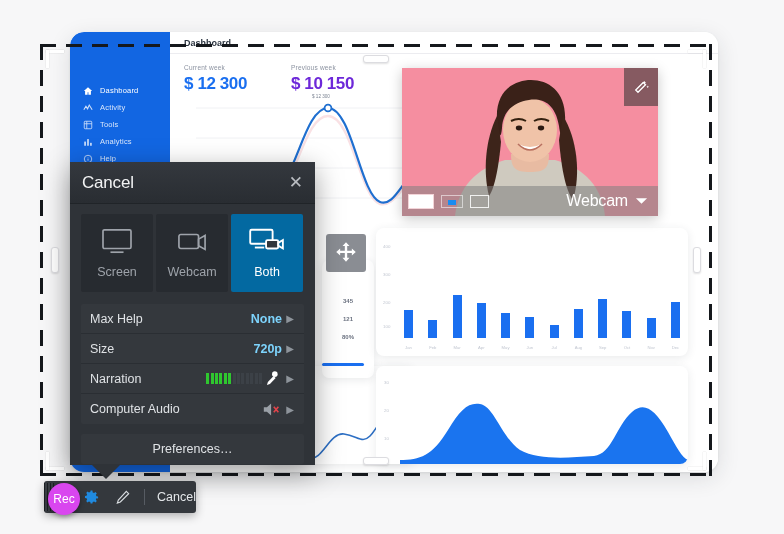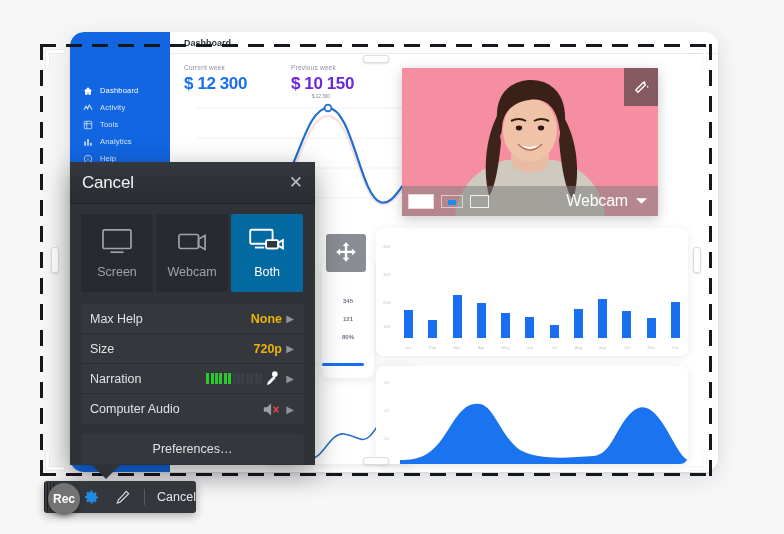--- a/index.html
+++ b/index.html
@@ -164,21 +164,21 @@
   }
   .mode.sel { background: #0369a1; color: #ffffff; }
   .mode svg { display: block; }
 
   .rows { margin: 12px 11px 0 11px; background: #34383d; border-radius: 2px; }
   .row {
     height: 30px; display: flex; align-items: center; padding: 0 6px 0 9px;
     border-bottom: 1px solid #2a2e33; color: #dfe2e5; font-size: 12.5px;
   }
   .row:last-child { border-bottom: none; }
-  .row .val { margin-left: auto; color: #eab308; font-size: 12.5px; font-weight: 600; }
+  .row .val { margin-left: auto; color: #7dd3fc; font-size: 12.5px; font-weight: 600; }
   .row .chev { width: 16px; text-align: center; color: #8e949b; font-size: 10px; }
   .meter { margin-left: auto; display: flex; gap: 1.4px; align-items: center; }
   .meter i { width: 3px; height: 11px; background: #3c4147; display: block; }
   .meter i.on { background: #2fc72f; }
   .prefs {
     margin: 10px 11px 0 11px; height: 30px; background: #34383d; border-radius: 2px;
     display: flex; align-items: center; justify-content: center;
     color: #dfe2e5; font-size: 12.5px;
   }
   .rec-arrow {
@@ -189,23 +189,23 @@
 
   
   .rectool {
     position: absolute; left: 44px; top: 481px; width: 152px; height: 32px;
     background: #34383d; border-radius: 3px;
     display: flex; align-items: center; padding-left: 38px; gap: 12px;
     box-shadow: 0 3px 10px rgba(0,0,0,.3);
   }
   .recbtn {
     position: absolute; left: 48px; top: 483px; width: 32px; height: 32px;
-    border-radius: 50%; background: #737373;
+    border-radius: 50%; background: #d946ef;
     display: flex; align-items: center; justify-content: center;
-    color: #fff; font-size: 12px; font-weight: 700;
+    color: #fff; font-size: 12px; font-weight: 400;
     box-shadow: 0 2px 5px rgba(0,0,0,.35); cursor: pointer;
   }
   .rt-divider { width: 1px; height: 16px; background: #575c63; }
   .rt-cancel { color: #e3e6e9; font-size: 12.5px; }
   .stripes { position:absolute; left:44px; top:483px; width:10px; height:28px;
              background-image: repeating-linear-gradient(to right,#1c1f23 0 1.5px, #3a3e44 1.5px 3px); }
 </style>
 </head>
 <body>
 

